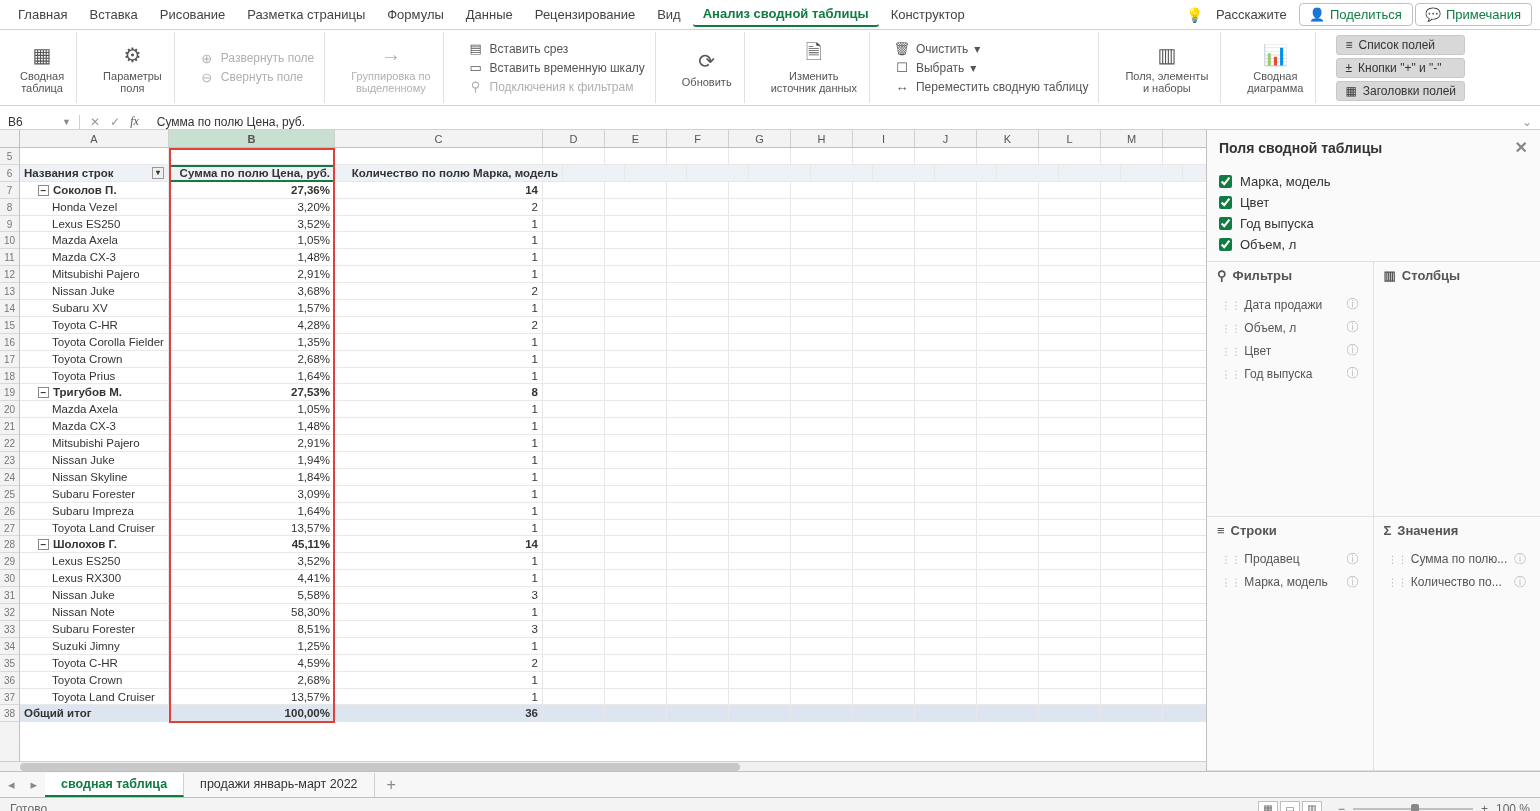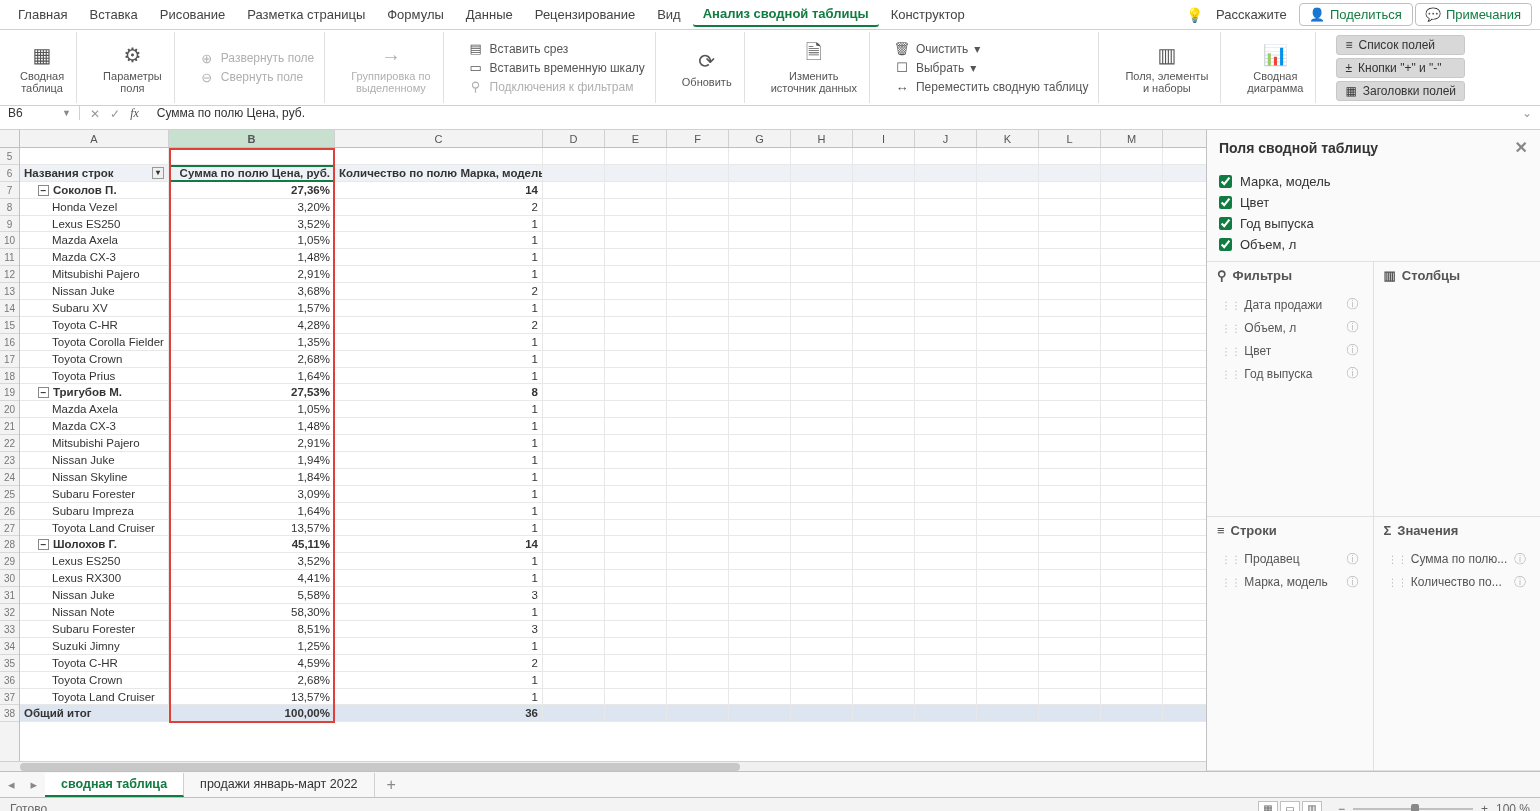--- a/index.html
+++ b/index.html
@@ -21,21 +21,21 @@
 .ribbon-icon { width: 26px; height: 26px; display: flex; align-items: center; justify-content: center; font-size: 20px; }
 .ribbon-small-list { display: flex; flex-direction: column; gap: 1px; }
 .ribbon-small { display: flex; align-items: center; gap: 6px; font-size: 12px; color: #555; padding: 1px 4px; cursor: pointer; }
 .ribbon-small.disabled { color: #b0b0b0; }
 .ribbon-small .si { width: 16px; height: 16px; display: inline-flex; align-items: center; justify-content: center; font-size: 13px; }
 .ribbon-label-small { font-size: 11px; color: #888; }
 .toggle-btn { background: #e8e8e8; border: 1px solid #c8c8c8; border-radius: 3px; padding: 2px 8px; font-size: 12px; display: flex; align-items: center; gap: 6px; cursor: pointer; margin: 1px 0; }
 .toggle-btn.active { background: #d8d8d8; }
 
 
-.formula-bar { display: flex; align-items: flex-start; height: 24px; border-bottom: 1px solid #d0d0d0; background: #fff; }
+.formula-bar { display: flex; align-items: flex-end; height: 24px; border-bottom: 1px solid #d0d0d0; background: #fff; }
 .name-box { width: 80px; border-right: 1px solid #d0d0d0; padding: 0 8px; display: flex; align-items: center; justify-content: space-between; font-size: 12px; }
 .name-box .dd { color: #888; font-size: 9px; }
 .fx-btns { display: flex; align-items: center; gap: 10px; padding: 0 10px; color: #999; }
 .fx-label { font-style: italic; font-family: Georgia, serif; color: #555; }
 .formula-input { flex: 1; padding: 0 8px; font-size: 12px; }
 
 
 .main { display: flex; height: 641px; }
 
 
@@ -306,21 +306,21 @@
             <div class="cell " style="width: 62px;"></div>
             <div class="cell " style="width: 62px;"></div>
             <div class="cell " style="width: 62px;"></div>
             <div class="cell " style="width: 62px;"></div>
             <div class="cell " style="width: 62px;"></div>
             <div class="cell " style="width: 62px;"></div>
           </div>
           <div class="row totals">
             <div class="cell bold" style="width: 149px;">Названия строк<span class="filter-btn">▾</span></div>
             <div class="cell bold right" style="width: 166px;">Сумма по полю Цена, руб.</div>
-            <div class="cell bold right" style="width: 208px;">Количество по полю Марка, модель</div>
+            <div class="cell bold right" style="width: 228px;">Количество по полю Марка, модель</div>
             <div class="cell " style="width: 62px;"></div>
             <div class="cell " style="width: 62px;"></div>
             <div class="cell " style="width: 62px;"></div>
             <div class="cell " style="width: 62px;"></div>
             <div class="cell " style="width: 62px;"></div>
             <div class="cell " style="width: 62px;"></div>
             <div class="cell " style="width: 62px;"></div>
             <div class="cell " style="width: 62px;"></div>
             <div class="cell " style="width: 62px;"></div>
             <div class="cell " style="width: 62px;"></div>
@@ -807,21 +807,21 @@
           </div>
         </div>
     </div>
     <div class="hscroll">
         <div class="hscroll-thumb"></div>
       </div>
   </div>
 
   <div class="side-panel">
     <div class="sp-header">
-      <span>Поля сводной таблицу</span>
+      <span>Поля сводной таблицы</span>
       <span class="sp-close">✕</span>
     </div>
     <div class="sp-fields" id="sp-fields">
         <div class="sp-field">
           <input type="checkbox" checked="" style="">
           <span>Марка, модель</span>
         </div>
         <div class="sp-field">
           <input type="checkbox" checked="" style="">
           <span>Цвет</span>

